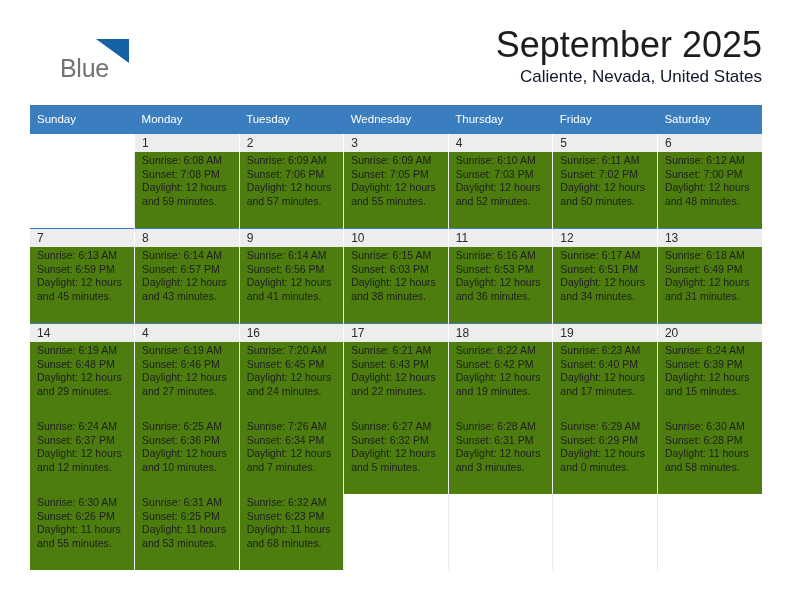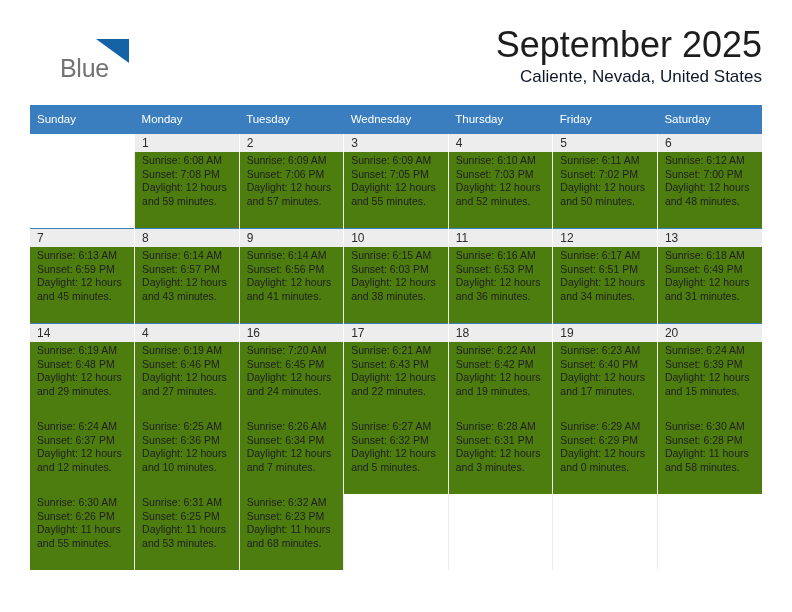--- a/index.html
+++ b/index.html
@@ -347,21 +347,21 @@
             <span class="cell-line">Daylight: 12 hours</span>
             <span class="cell-line">and 12 minutes.</span>
           </td>
           <td>
             <span class="cell-line">Sunrise: 6:25 AM</span>
             <span class="cell-line">Sunset: 6:36 PM</span>
             <span class="cell-line">Daylight: 12 hours</span>
             <span class="cell-line">and 10 minutes.</span>
           </td>
           <td>
-            <span class="cell-line">Sunrise: 6:26 AM</span>
+            <span class="cell-line">Sunrise: 7:26 AM</span>
             <span class="cell-line">Sunset: 6:34 PM</span>
             <span class="cell-line">Daylight: 12 hours</span>
             <span class="cell-line">and 7 minutes.</span>
           </td>
           <td>
             <span class="cell-line">Sunrise: 6:27 AM</span>
             <span class="cell-line">Sunset: 6:32 PM</span>
             <span class="cell-line">Daylight: 12 hours</span>
             <span class="cell-line">and 5 minutes.</span>
           </td>

